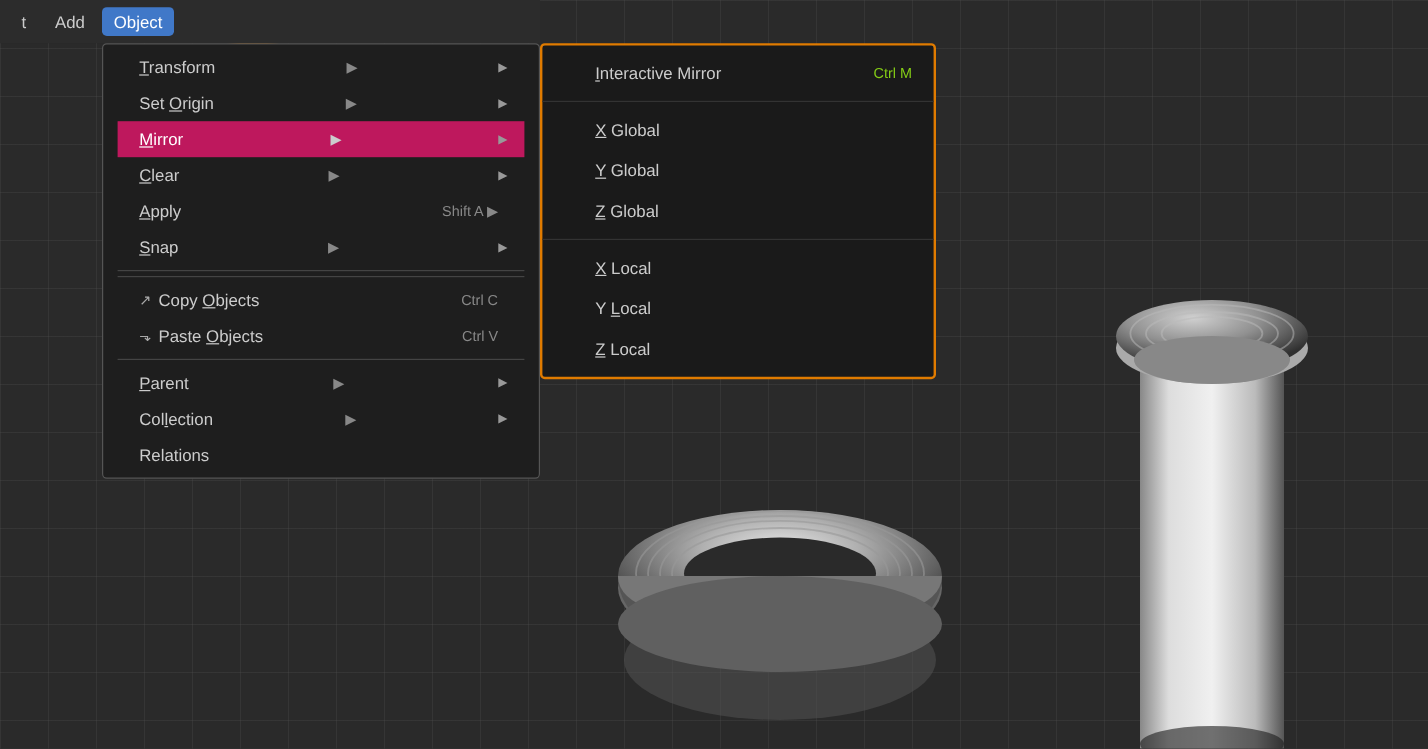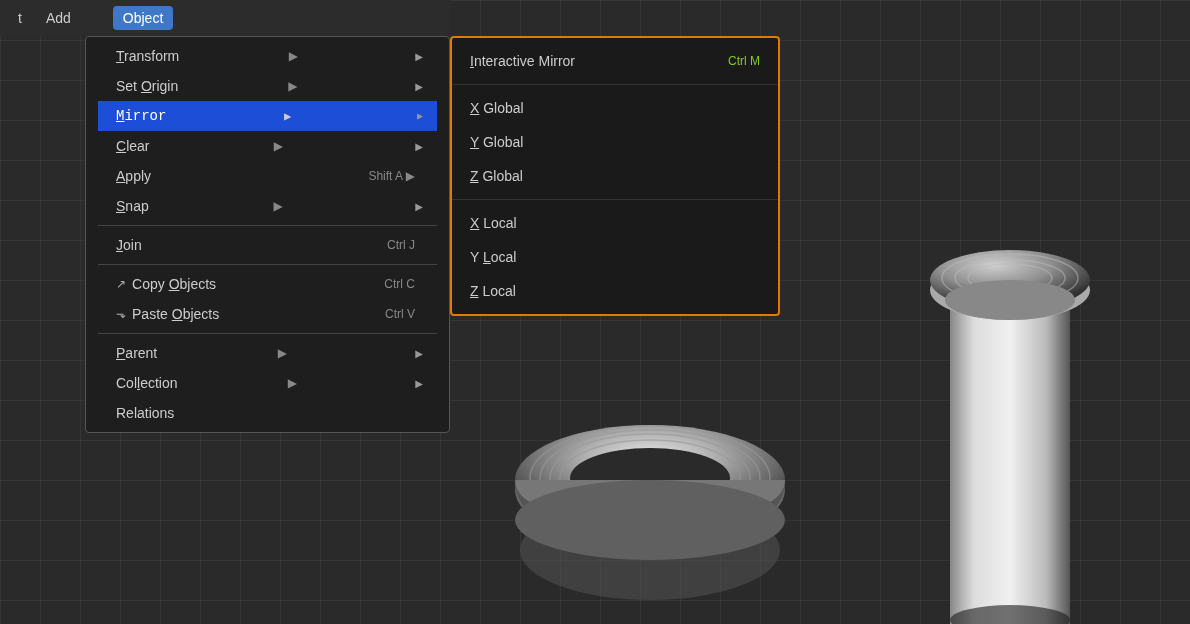--- a/index.html
+++ b/index.html
@@ -59,21 +59,20 @@
     .menubar-item {
       color: #cccccc;
       padding: 4px 10px;
       cursor: pointer;
       border-radius: 4px;
       font-size: 14px;
     }
     .menubar-item.active {
       background: #4078c8;
       color: #fff;
-      margin-left: 28px;
     }
 
     
     .dropdown-menu {
       position: absolute;
       top: 36px;
       left: 85px;
       width: 365px;
       background: #1e1e1e;
       border: 1px solid #555;
@@ -86,23 +85,22 @@
       display: flex;
       align-items: center;
       justify-content: space-between;
       padding: 7px 14px 7px 18px;
       color: #cccccc;
       cursor: pointer;
       position: relative;
       font-size: 14px;
     }
     .menu-item.highlighted {
-      background: #1d4ed8;
+      background: #be185d;
       color: #fff;
-      font-family: Liberation Mono, monospace;
     }
     .menu-item.has-submenu::after {
       content: '▶';
       font-size: 10px;
       color: #999;
       margin-left: auto;
     }
     .menu-item .shortcut {
       color: #888;
       font-size: 12px;
@@ -136,20 +134,21 @@
     }
 
     .submenu-item {
       display: flex;
       align-items: center;
       justify-content: space-between;
       padding: 9px 18px;
       color: #cccccc;
       cursor: pointer;
       font-size: 14px;
+      margin-left: 26px;
     }
     .submenu-item .shortcut {
       color: #84cc16;
       font-size: 12px;
     }
 
     .submenu-separator {
       height: 1px;
       background: #333;
       margin: 6px 0;
@@ -265,24 +264,20 @@
   </div>
 
   <div class="menu-item has-submenu">
     <span><span class="underline">S</span>nap</span>
     <span class="shortcut">▶</span>
   </div>
   <div class="menu-separator"></div>
 
 
 
-  <div class="menu-item">
-    <span><span class="underline">J</span>oin</span>
-    <span class="shortcut">Ctrl J</span>
-  </div>
   <div class="menu-separator"></div>
 
   <div class="menu-item">
     <span style="display:flex;align-items:center;gap:6px;">
       <span style="font-size:12px;color:#aaa;">↗</span>
       <span>Copy <span class="underline">O</span>bjects</span>
     </span>
     <span class="shortcut">Ctrl C</span>
   </div>
 

